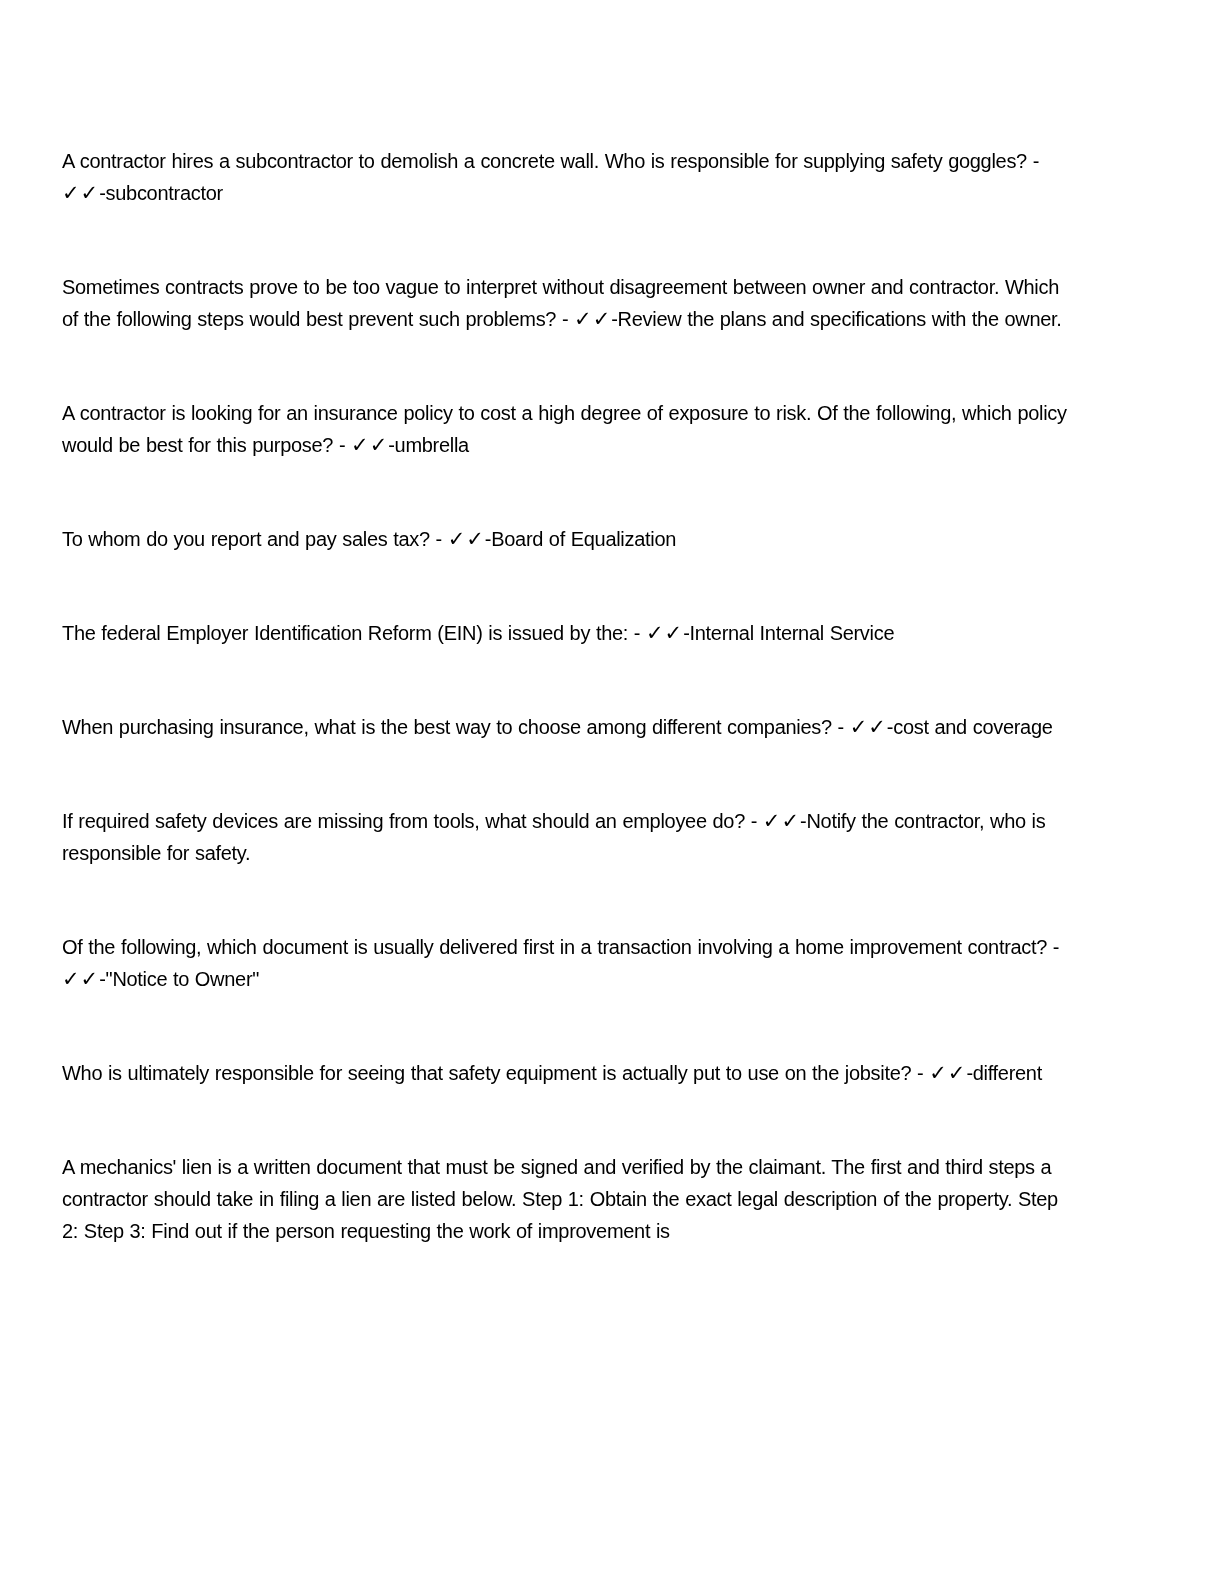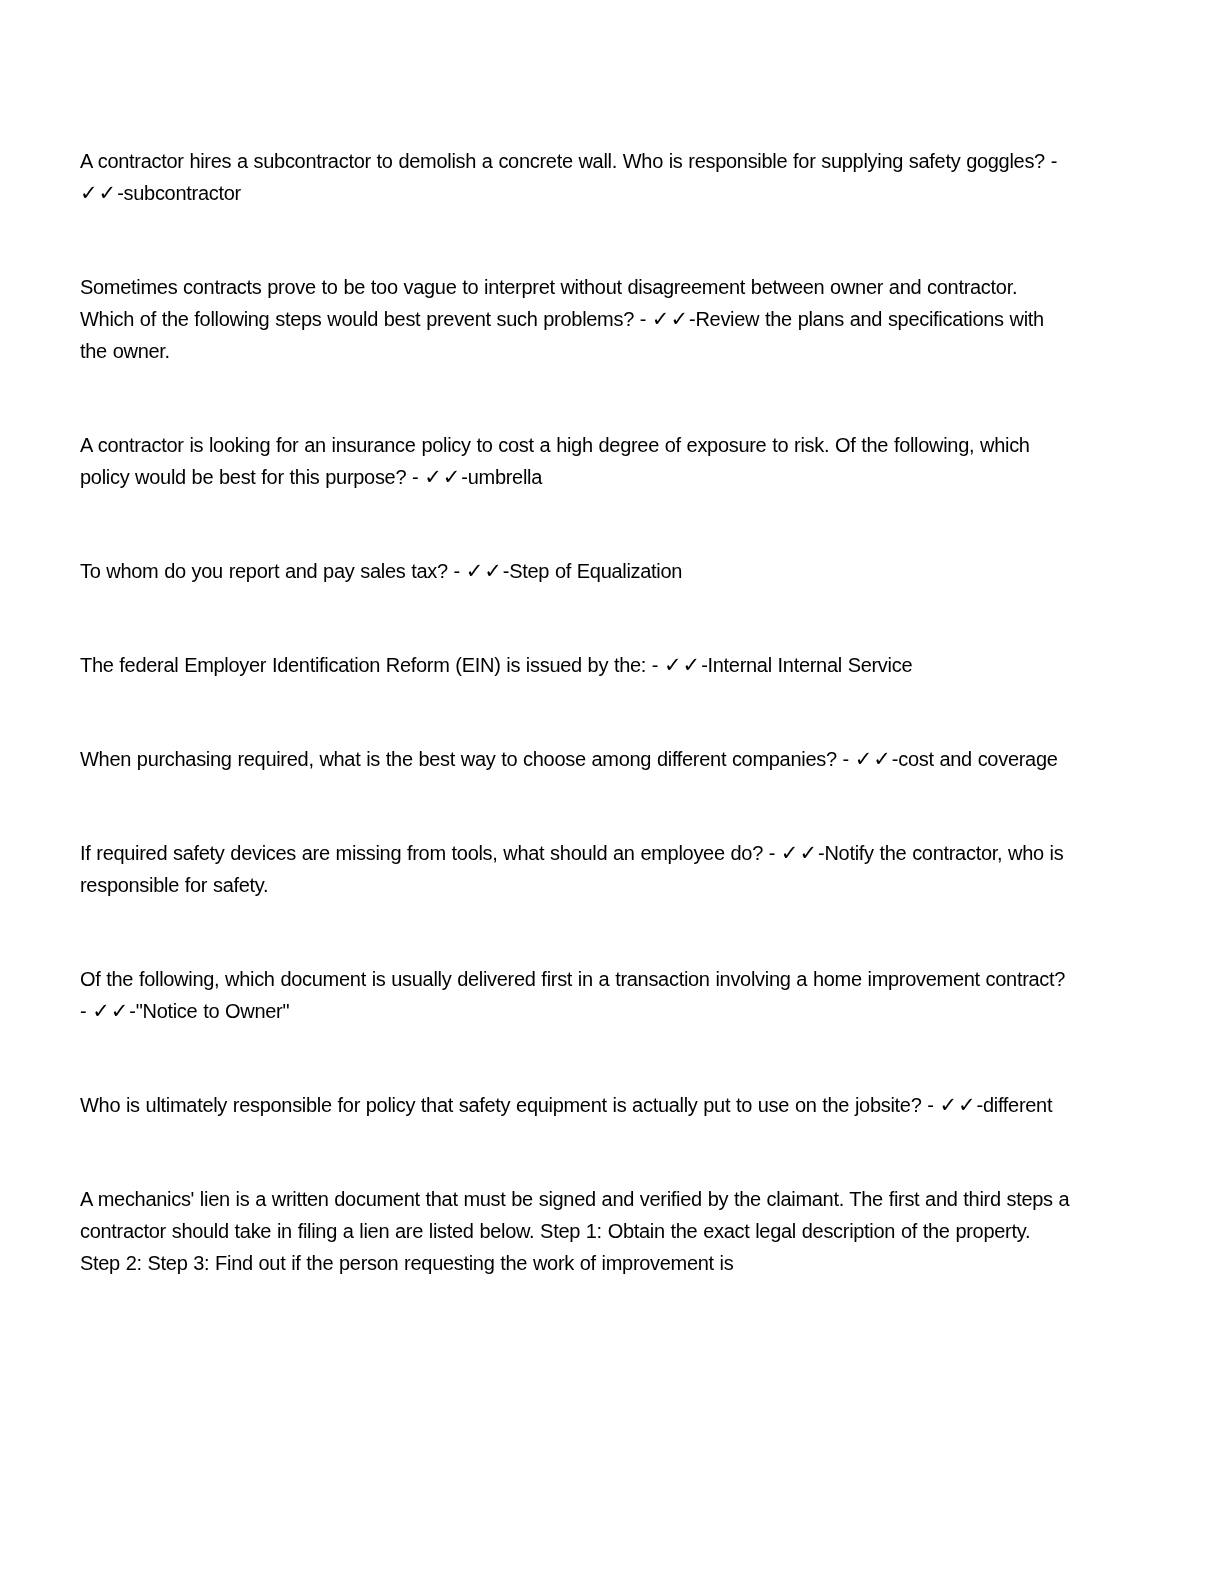--- a/index.html
+++ b/index.html
@@ -11,21 +11,21 @@
     width: 1224px;
     min-height: 1584px;
     font-family: "Liberation Sans", "DejaVu Sans", sans-serif;
     color: #000000;
     box-sizing: border-box;
   }
   .page {
     box-sizing: border-box;
     width: 1224px;
     min-height: 1584px;
-    padding: 145px 149px 40px 80px;
+    padding: 145px 149px 40px 62px;
     background: #ffffff;
     overflow: hidden;
   }
   p.qa {
     margin: 0 0 62px 0;
     font-size: 20px;
     line-height: 32px;
     letter-spacing: -0.3px;
     word-spacing: 0.5px;
   }
@@ -38,21 +38,21 @@
   }
 </style>
 </head>
 <body>
 
 <div class="page">
   <div id="qa-container">
       <p class="qa"><span>A contractor hires a subcontractor to demolish a concrete wall. Who is responsible for supplying safety goggles?</span><span> - </span><span class="checks">✓✓</span><span>-</span><span>subcontractor</span></p>
       <p class="qa"><span>Sometimes contracts prove to be too vague to interpret without disagreement between owner and contractor. Which of the following steps would best prevent such problems?</span><span> - </span><span class="checks">✓✓</span><span>-</span><span>Review the plans and specifications with the owner.</span></p>
       <p class="qa"><span>A contractor is looking for an insurance policy to cost a high degree of exposure to risk. Of the following, which policy would be best for this purpose?</span><span> - </span><span class="checks">✓✓</span><span>-</span><span>umbrella</span></p>
-      <p class="qa"><span>To whom do you report and pay sales tax?</span><span> - </span><span class="checks">✓✓</span><span>-</span><span>Step of Equalization</span></p>
+      <p class="qa"><span>To whom do you report and pay sales tax?</span><span> - </span><span class="checks">✓✓</span><span>-</span><span>Board of Equalization</span></p>
       <p class="qa"><span>The federal Employer Identification Reform (EIN) is issued by the:</span><span> - </span><span class="checks">✓✓</span><span>-</span><span>Internal Internal Service</span></p>
-      <p class="qa"><span>When purchasing required, what is the best way to choose among different companies?</span><span> - </span><span class="checks">✓✓</span><span>-</span><span>cost and coverage</span></p>
+      <p class="qa"><span>When purchasing insurance, what is the best way to choose among different companies?</span><span> - </span><span class="checks">✓✓</span><span>-</span><span>cost and coverage</span></p>
       <p class="qa"><span>If required safety devices are missing from tools, what should an employee do?</span><span> - </span><span class="checks">✓✓</span><span>-</span><span>Notify the contractor, who is responsible for safety.</span></p>
       <p class="qa"><span>Of the following, which document is usually delivered first in a transaction involving a home improvement contract?</span><span> - </span><span class="checks">✓✓</span><span>-</span><span>"Notice to Owner"</span></p>
-      <p class="qa"><span>Who is ultimately responsible for policy that safety equipment is actually put to use on the jobsite?</span><span> - </span><span class="checks">✓✓</span><span>-</span><span>different</span></p>
+      <p class="qa"><span>Who is ultimately responsible for seeing that safety equipment is actually put to use on the jobsite?</span><span> - </span><span class="checks">✓✓</span><span>-</span><span>different</span></p>
       <p class="qa"><span>A mechanics' lien is a written document that must be signed and verified by the claimant. The first and third steps a contractor should take in filing a lien are listed below. Step 1: Obtain the exact legal description of the property. Step 2: Step 3: Find out if the person requesting the work of improvement is</span></p>
     </div>
 </div>
 
 </body></html>

